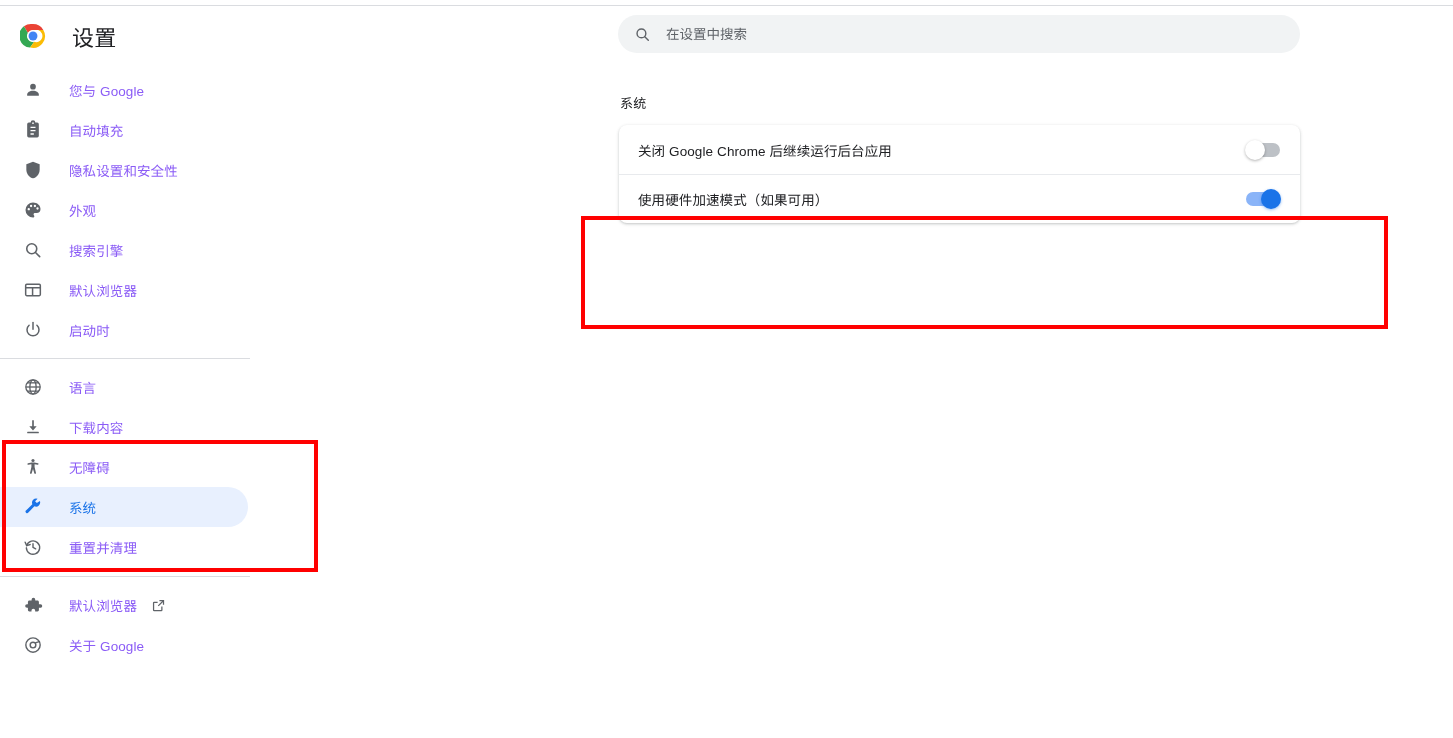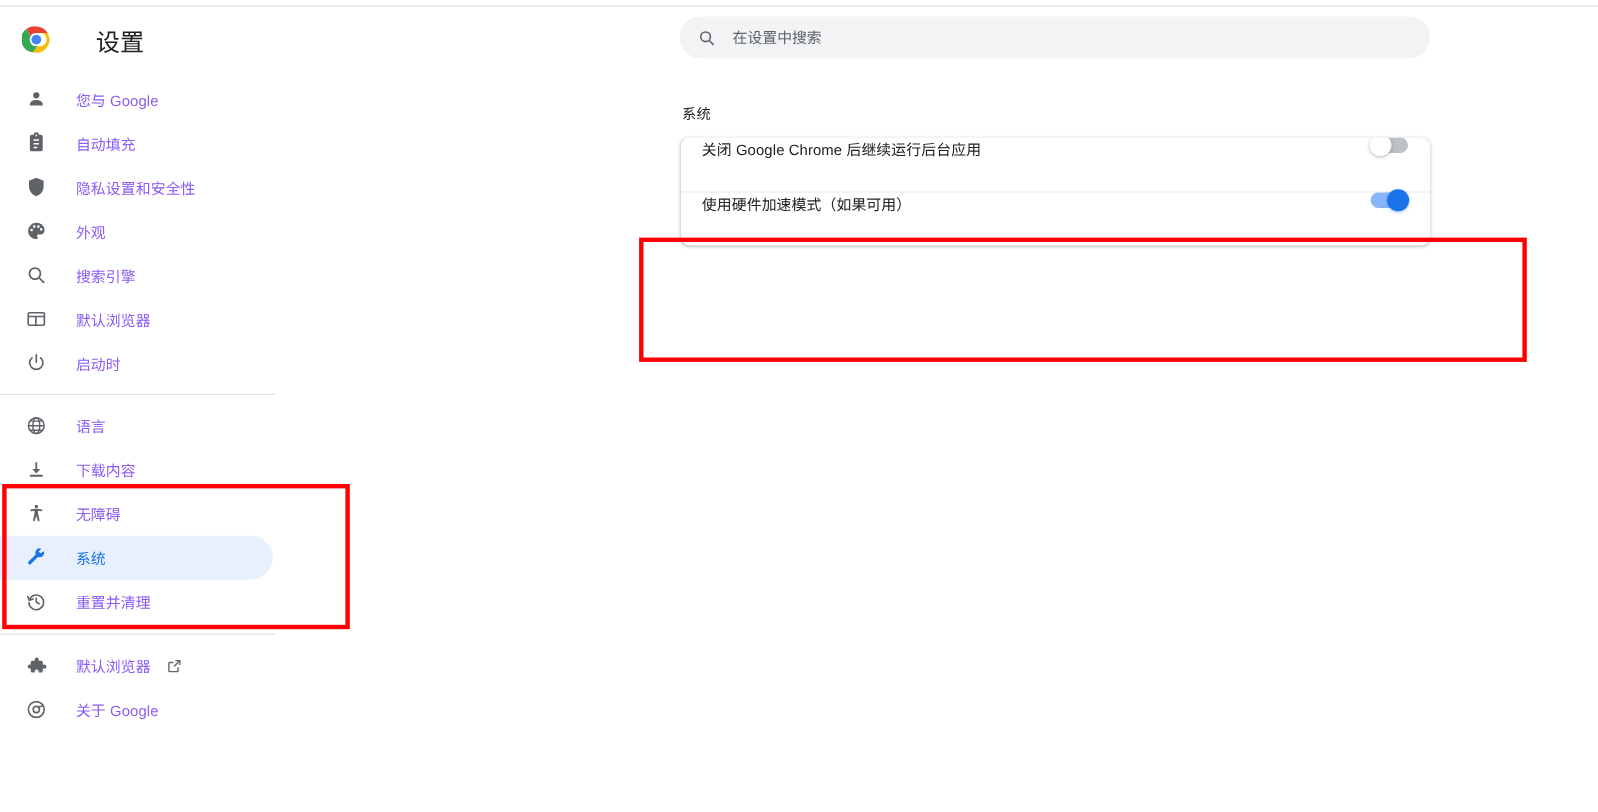--- a/index.html
+++ b/index.html
@@ -37,21 +37,21 @@
     left: 20px; top: 20px;
     display: flex;
     align-items: center;
     height: 32px;
   }
   .chrome-logo {
     width: 26px; height: 26px;
     flex: 0 0 26px;
   }
   .brand-title {
-    margin-left: 41px;
+    margin-left: 26px;
     font-size: 22px;
     font-weight: 400;
     color: #202124;
     letter-spacing: 0.2px;
     white-space: nowrap;
   }
 
   .nav-group {
     position: absolute;
     left: 0;
@@ -177,21 +177,21 @@
     left: 289px; top: 125px;
     width: 681px;
     background: #ffffff;
     border-radius: 8px;
     box-shadow: 0 1px 2px 0 rgba(60,64,67,0.18), 0 1px 3px 1px rgba(60,64,67,0.10);
     overflow: hidden;
   }
   .card-row {
     position: relative;
     display: flex;
-    align-items: flex-start;
+    align-items: center;
     height: 49px;
     padding: 0 20px 0 19px;
     box-sizing: border-box;
   }
   .card-row + .card-row { border-top: 1px solid #e8eaed; gap: 22px; }
   .card-row-label {
     flex: 1 1 auto;
     font-size: 13.5px;
     color: #202124;
     letter-spacing: 0.1px;

